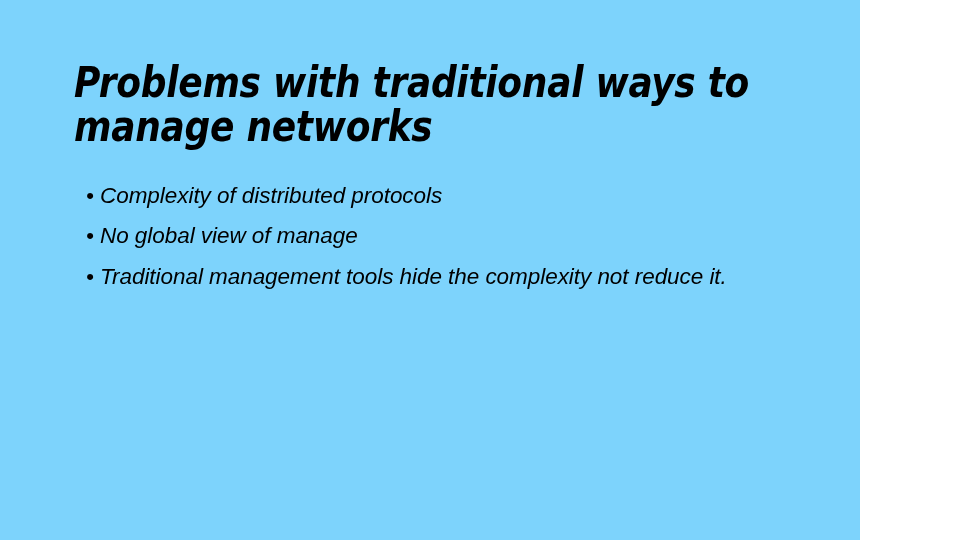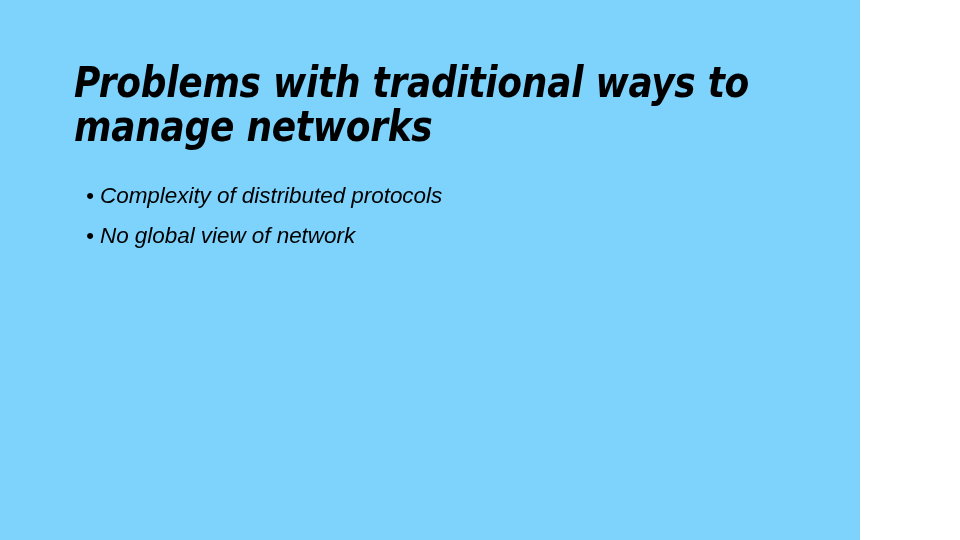--- a/index.html
+++ b/index.html
@@ -83,20 +83,23 @@
   <h1 class="slide-title">Problems with traditional ways to manage networks</h1>
 
   <ul class="bullet-list">
 
     <li class="bullet-item">
       <span class="bullet-glyph">•</span><span class="bullet-text">Complexity of distributed protocols</span>
     </li>
 
 
     <li class="bullet-item">
-      <span class="bullet-glyph">•</span><span class="bullet-text">No global view of network</span>
+      <span class="bullet-glyph">•</span><span class="bullet-text">No global view of manage</span>
     </li>
 
 
+    <li class="bullet-item">
+      <span class="bullet-glyph">•</span><span class="bullet-text">Traditional management tools hide the complexity not reduce it.</span>
+    </li>
 
   </ul>
 
 </div>
 
 </body></html>

